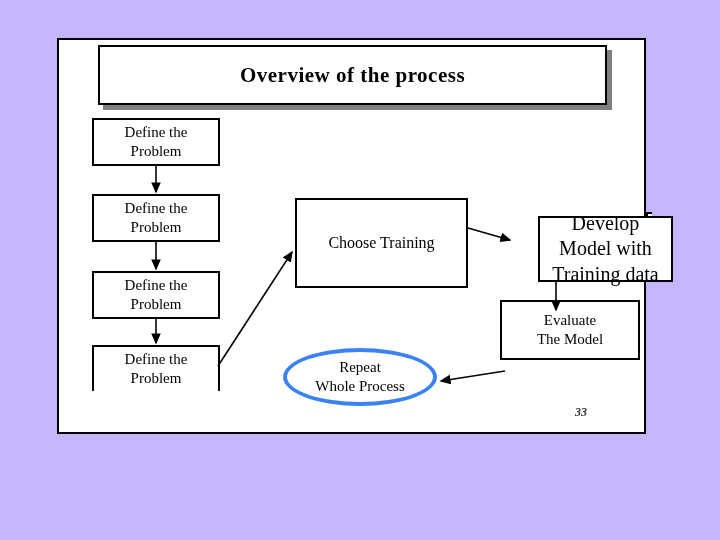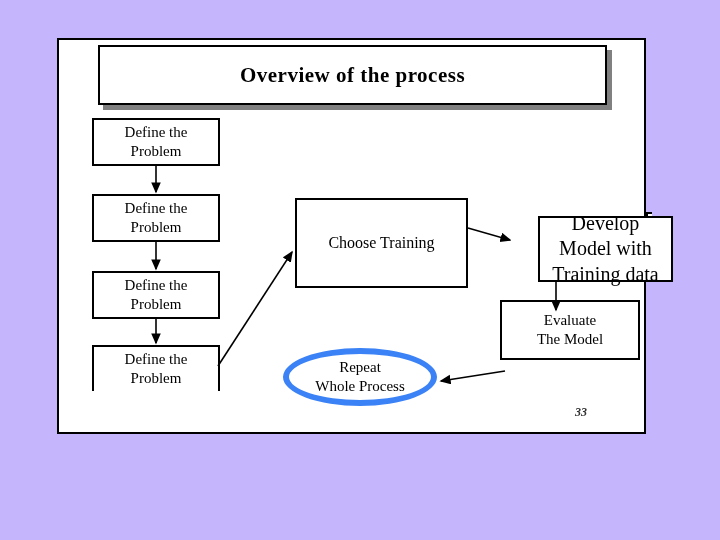--- a/index.html
+++ b/index.html
@@ -103,21 +103,21 @@
   }
   #box-evaluate-model   { left: 500px; top: 300px; width: 140px; height: 60px; font-size: 15px; }
 
   
   #ellipse-repeat {
     position: absolute;
     left: 283px;
     top: 348px;
     width: 154px;
     height: 58px;
-    border: 6px solid #3b82f6;
+    border: 4px solid #3b82f6;
     border-radius: 50%;
     box-sizing: border-box;
     background: #ffffff;
     display: flex;
     align-items: center;
     justify-content: center;
     text-align: center;
     font-size: 15px;
     line-height: 1.25;
     color: #000000;

